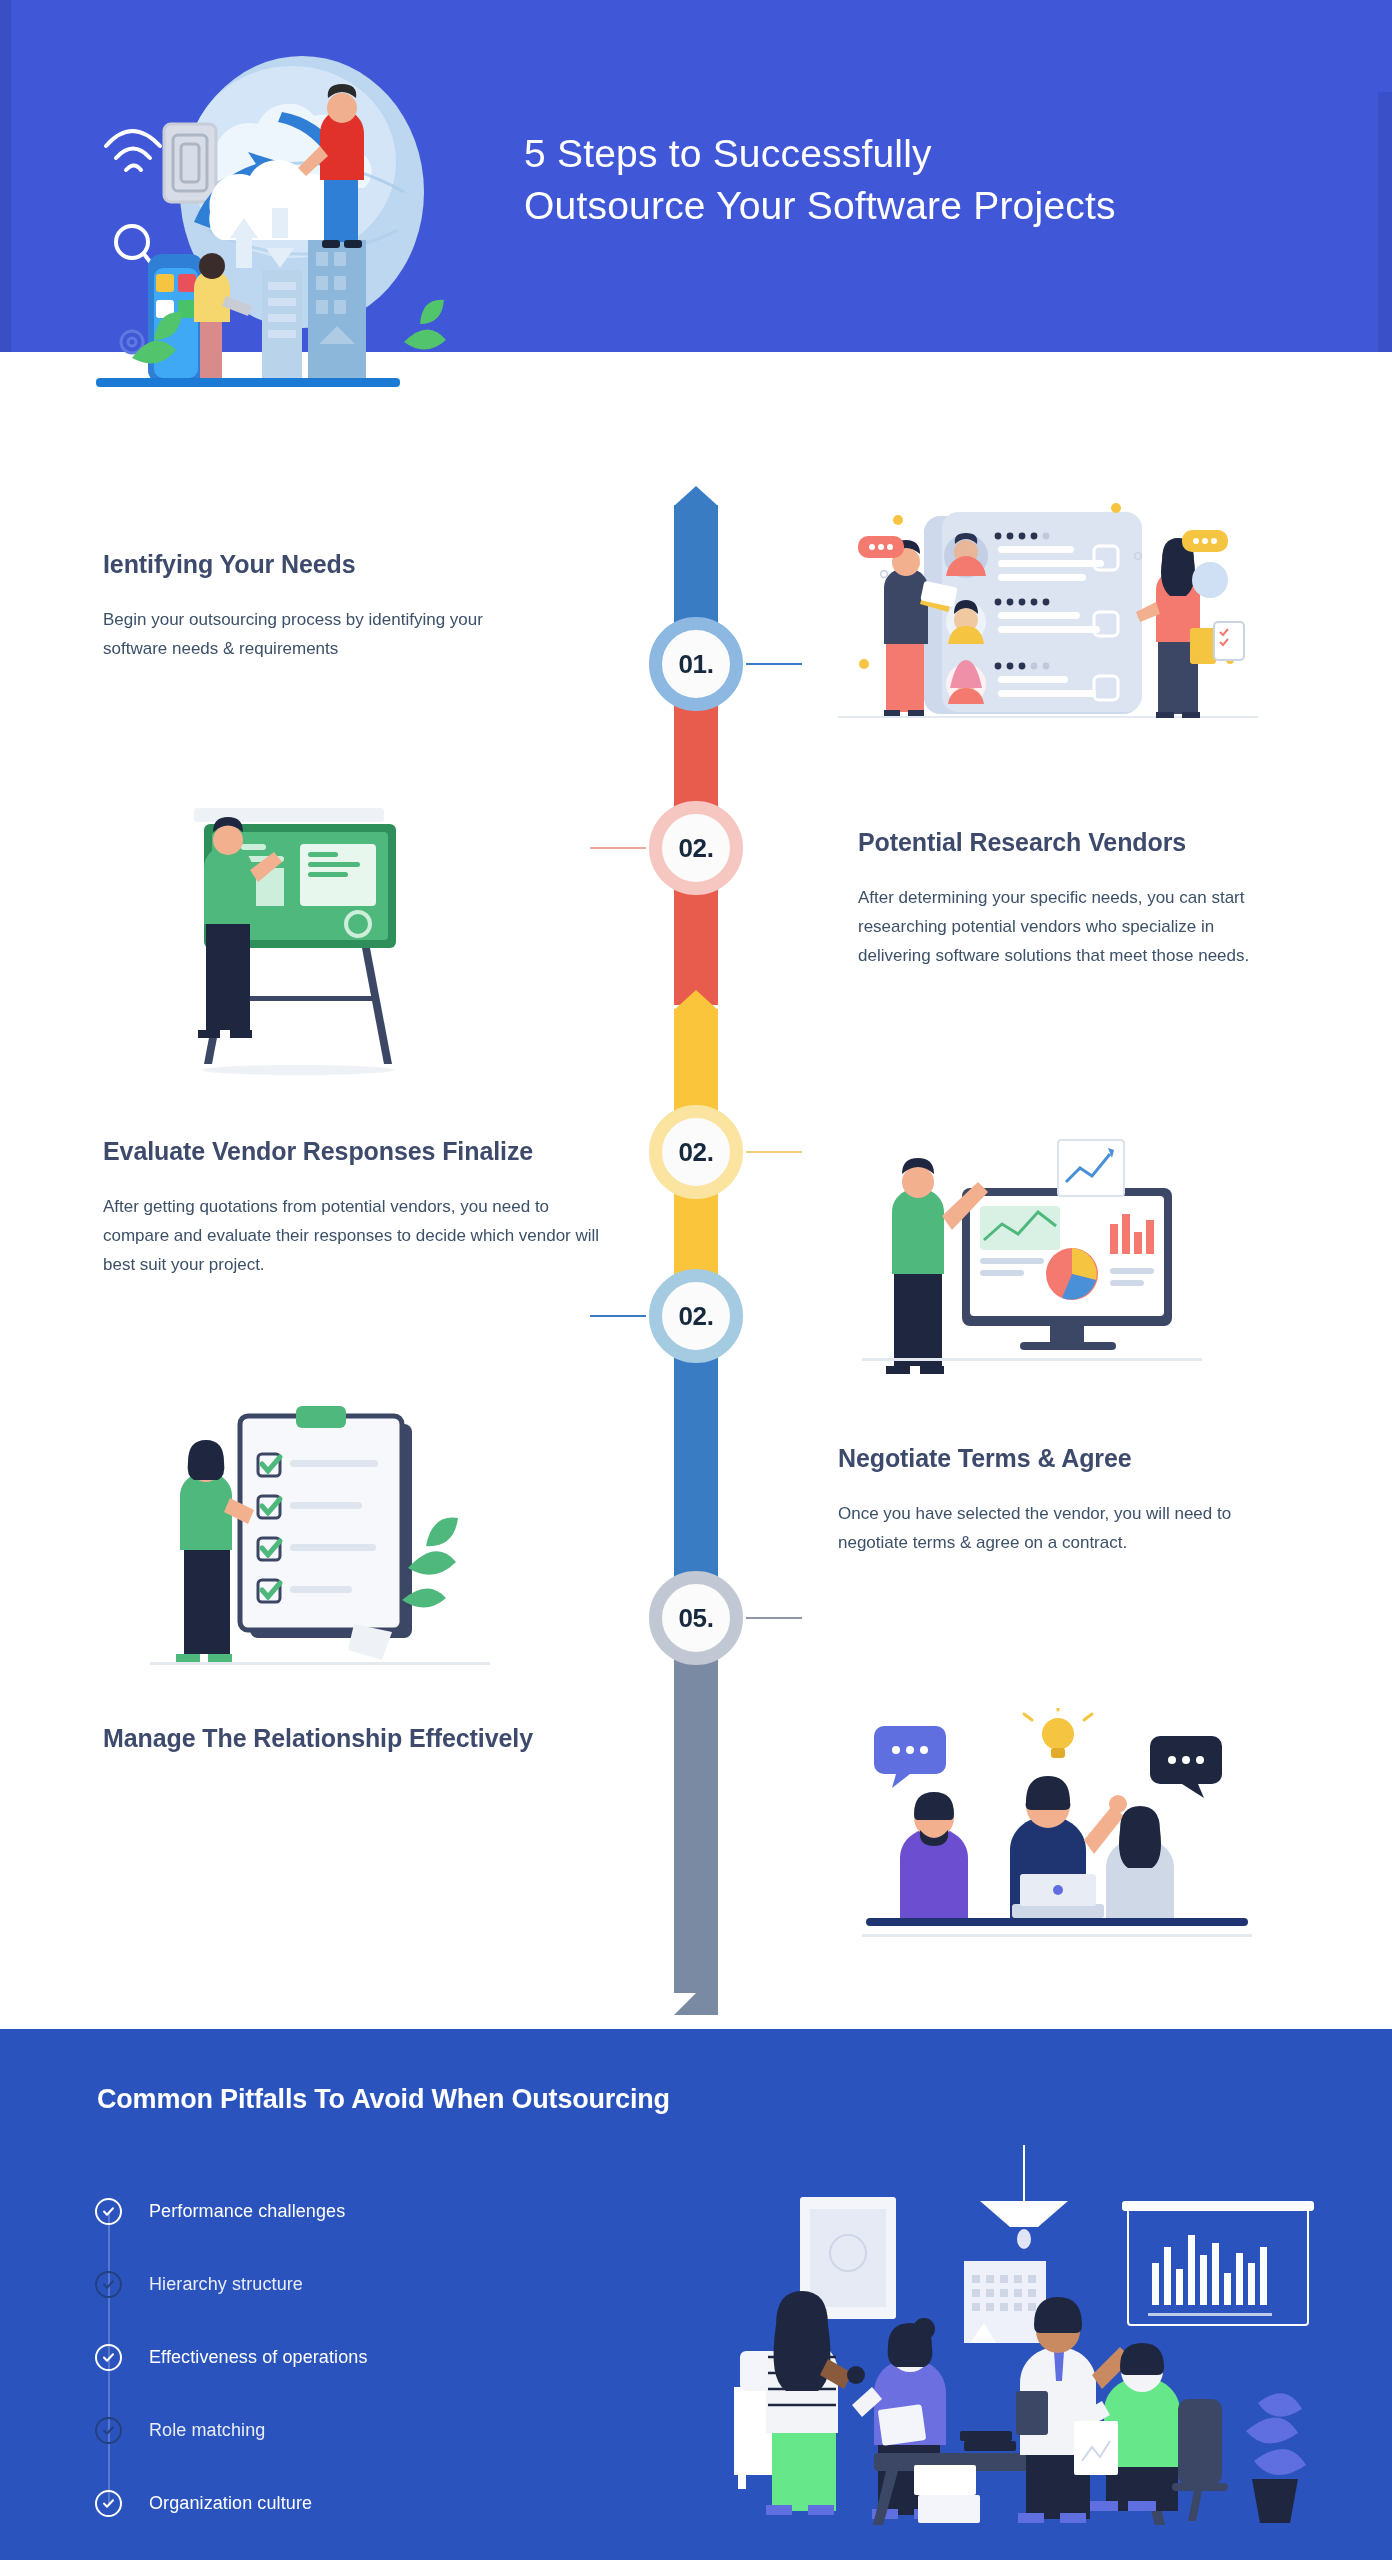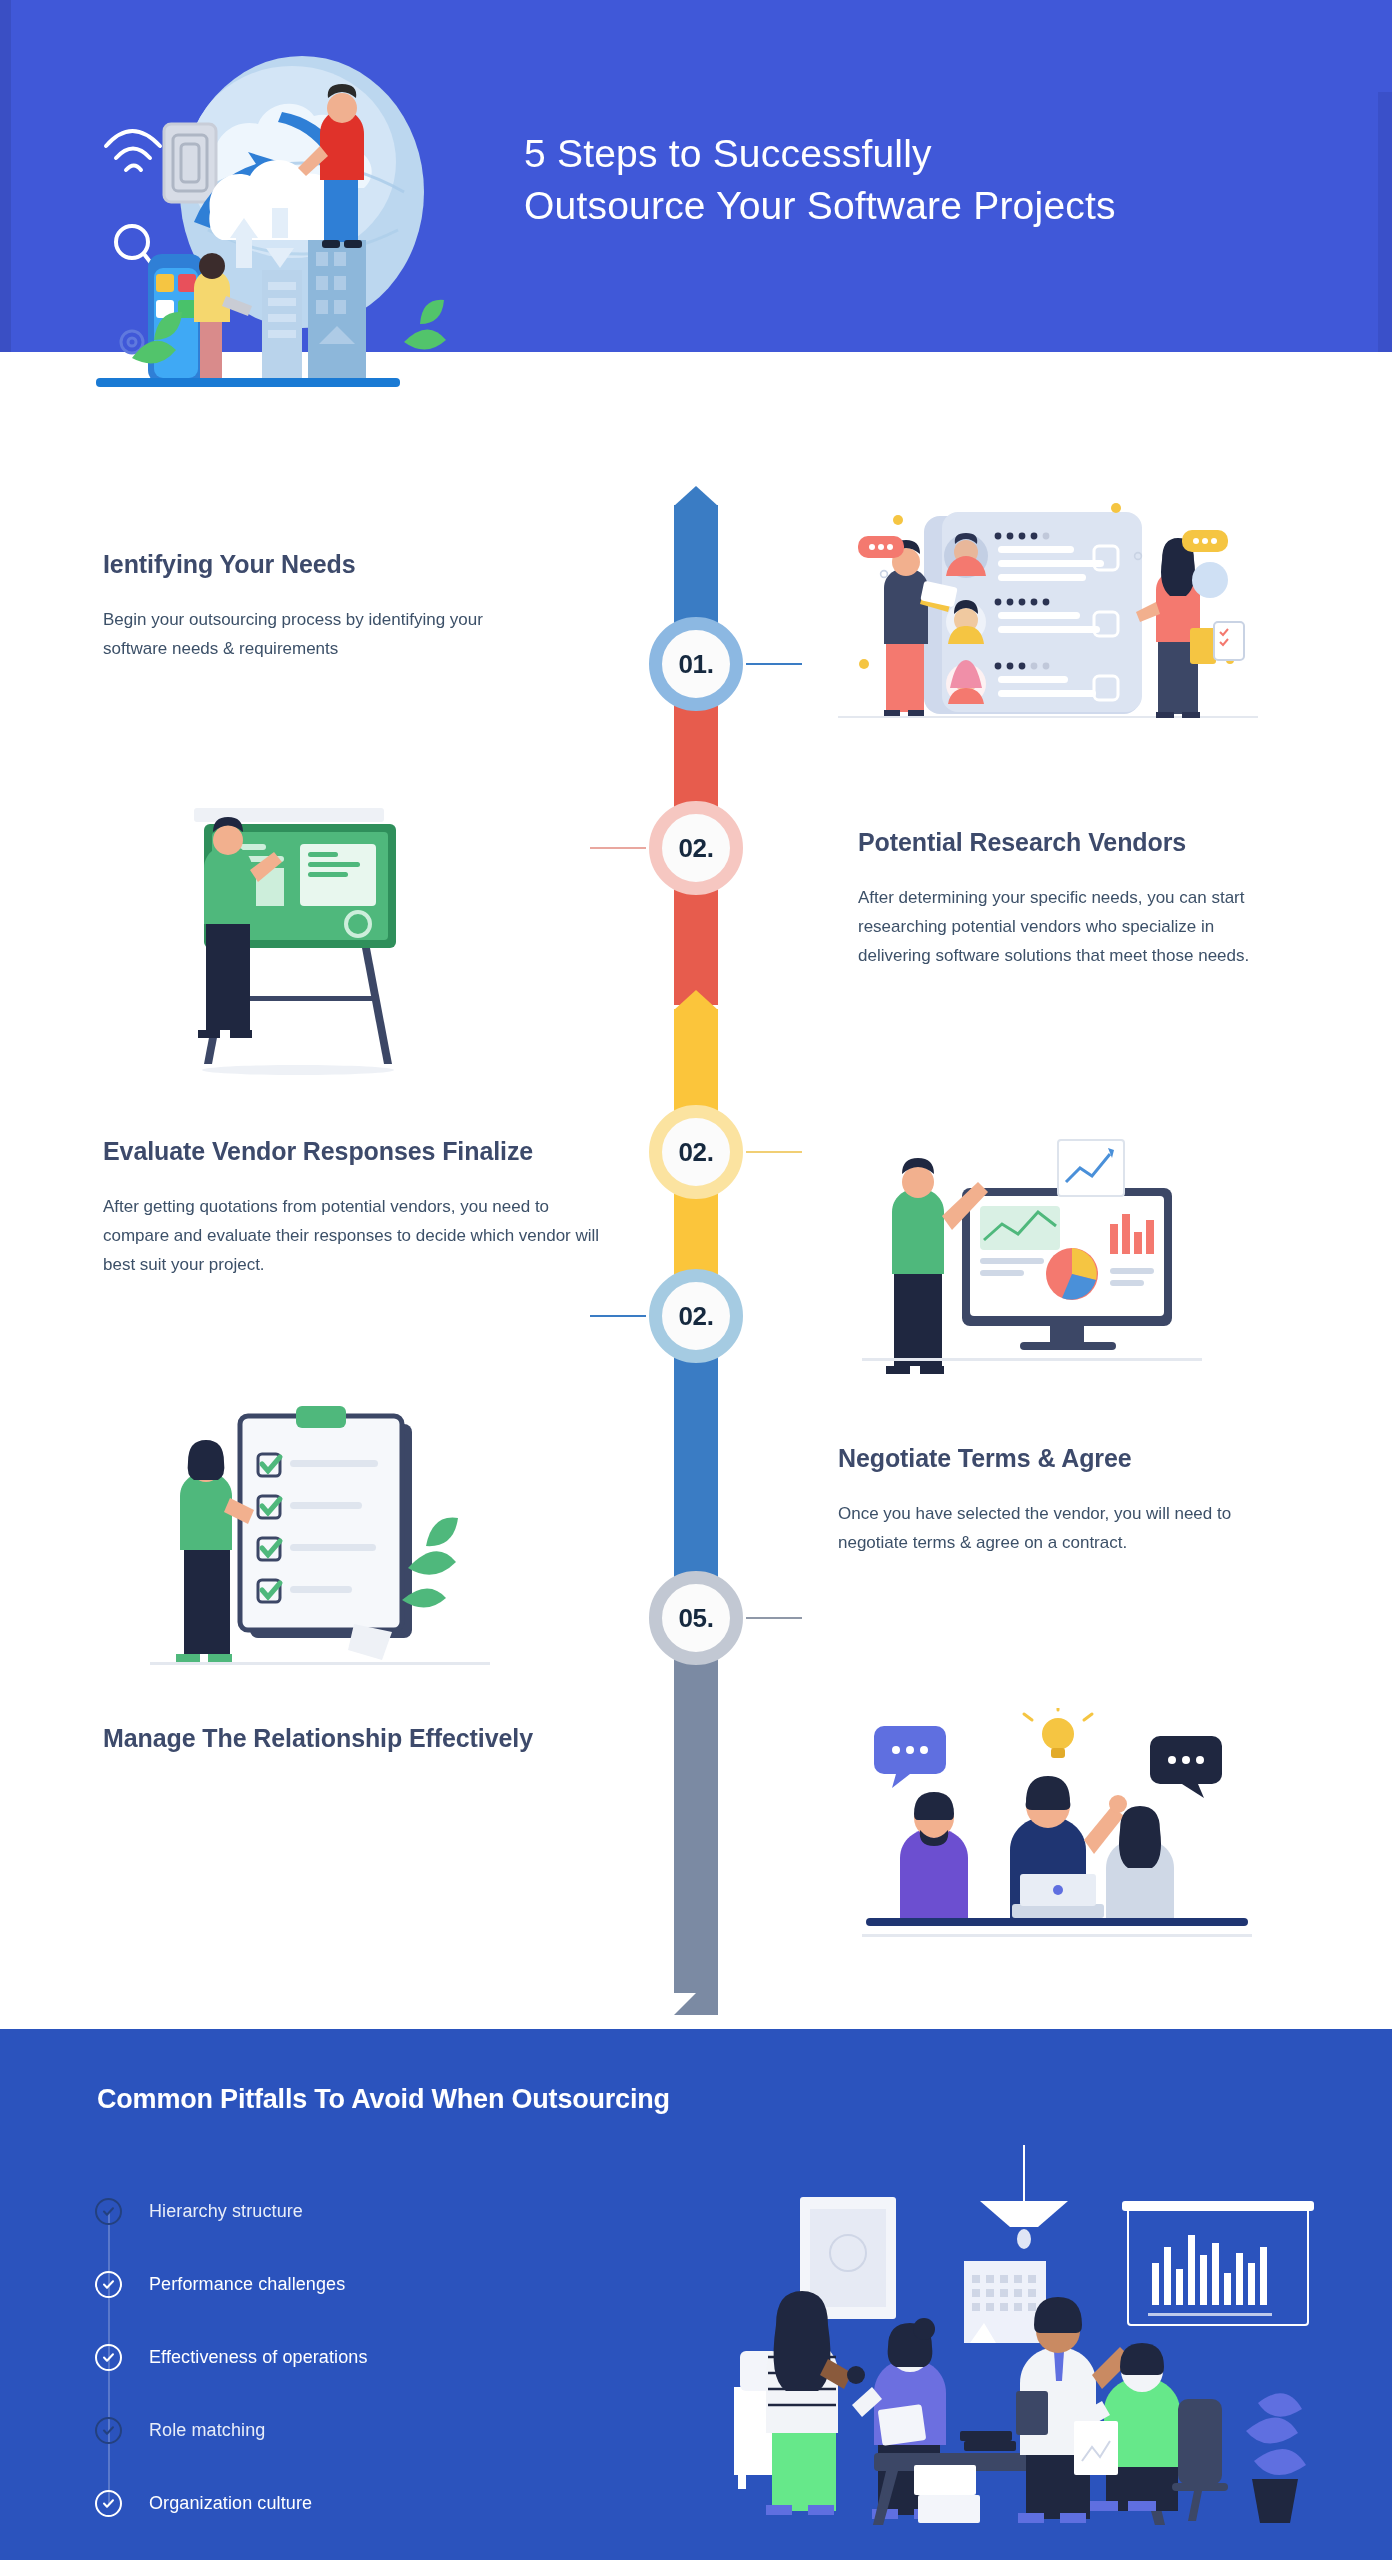--- a/index.html
+++ b/index.html
@@ -663,37 +663,37 @@
       <rect x="4" y="210" width="382" height="8" rx="4" fill="#1f3572"></rect>
       <rect x="0" y="226" width="390" height="3" fill="#e4e8ef"></rect>
     </svg>
   </div>
 
   <div class="footer"></div>
 
   <div class="footer-title">Common Pitfalls To Avoid When Outsourcing</div>
 
   <div class="pitfalls">
+    <div class="pitfall">
+      <div class="vline"></div>
+      <span class="check">
+        <svg width="15" height="15" viewBox="0 0 15 15">
+            <path d="M3 7.5l3 3.2 6-6.4" stroke="#ffffff" stroke-width="2" fill="none" stroke-linecap="round" stroke-linejoin="round"></path>
+          </svg>
+      </span>
+      <span class="plabel">Performance challenges</span>
+    </div>
     <div class="pitfall dim">
       <div class="vline"></div>
       <span class="check">
         <svg width="15" height="15" viewBox="0 0 15 15">
             <path d="M3 7.5l3 3.2 6-6.4" stroke="#24417f" stroke-width="2" fill="none" stroke-linecap="round" stroke-linejoin="round"></path>
           </svg>
       </span>
       <span class="plabel">Hierarchy structure</span>
-    </div>
-    <div class="pitfall">
-      <div class="vline"></div>
-      <span class="check">
-        <svg width="15" height="15" viewBox="0 0 15 15">
-            <path d="M3 7.5l3 3.2 6-6.4" stroke="#ffffff" stroke-width="2" fill="none" stroke-linecap="round" stroke-linejoin="round"></path>
-          </svg>
-      </span>
-      <span class="plabel">Performance challenges</span>
     </div>
     <div class="pitfall">
       <div class="vline"></div>
       <span class="check">
         <svg width="15" height="15" viewBox="0 0 15 15">
             <path d="M3 7.5l3 3.2 6-6.4" stroke="#ffffff" stroke-width="2" fill="none" stroke-linecap="round" stroke-linejoin="round"></path>
           </svg>
       </span>
       <span class="plabel">Effectiveness of operations</span>
     </div>

